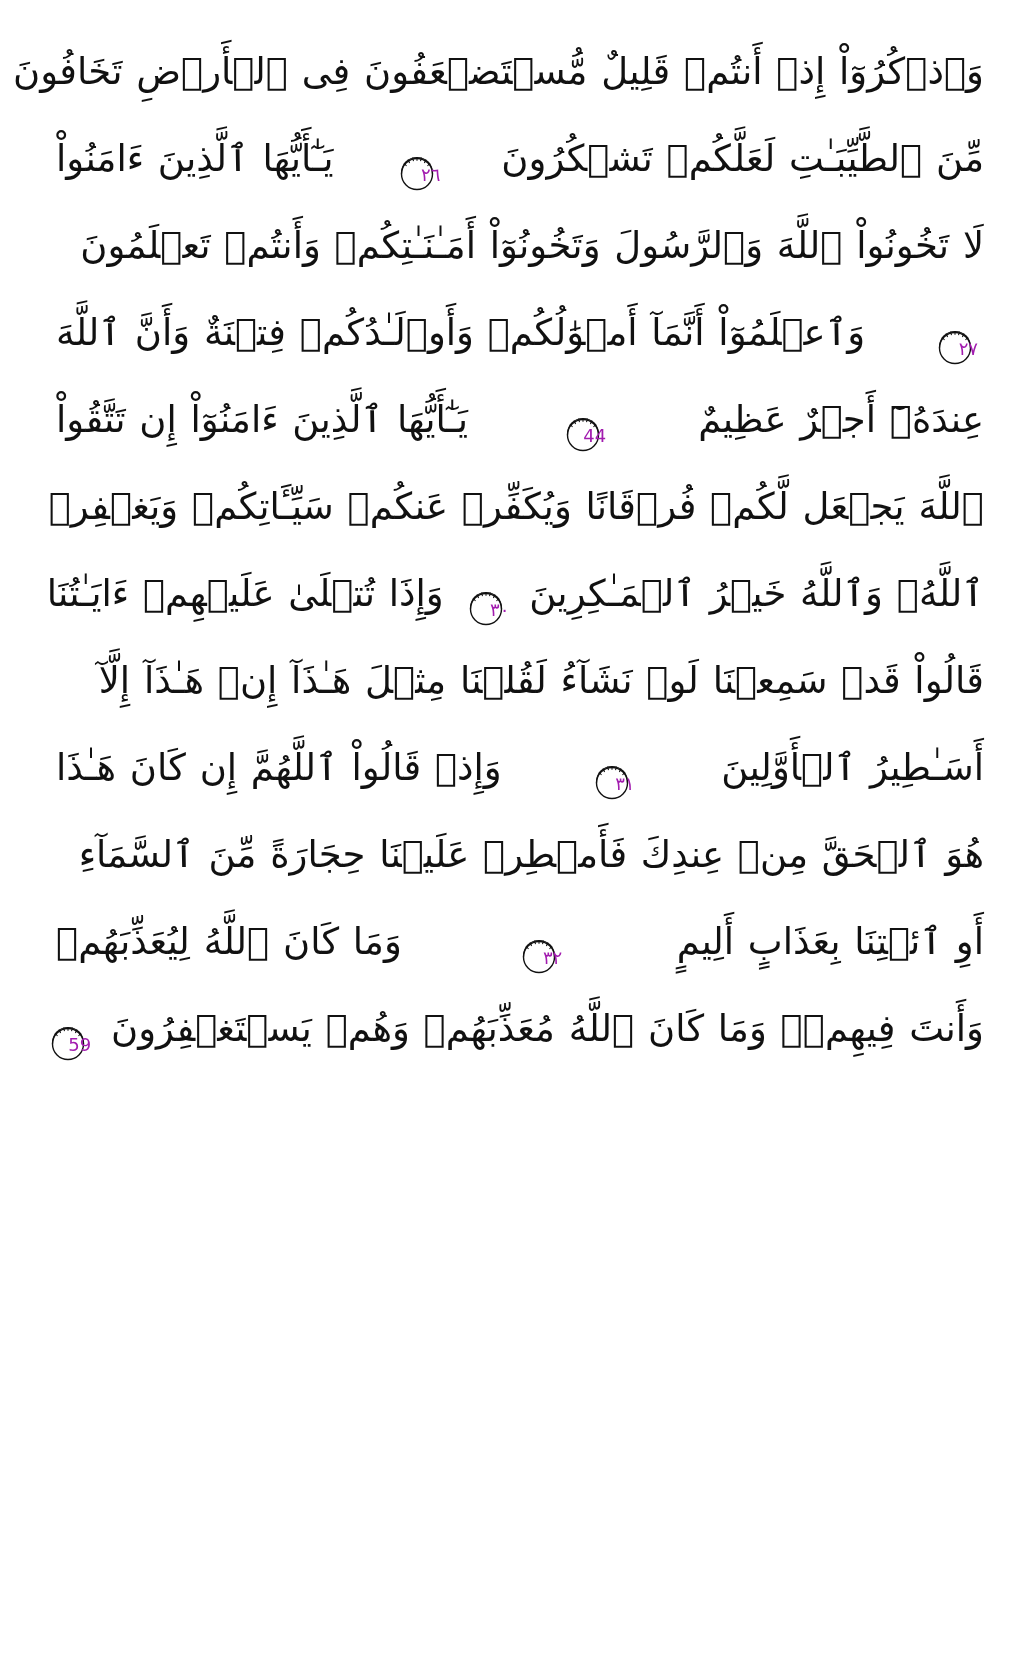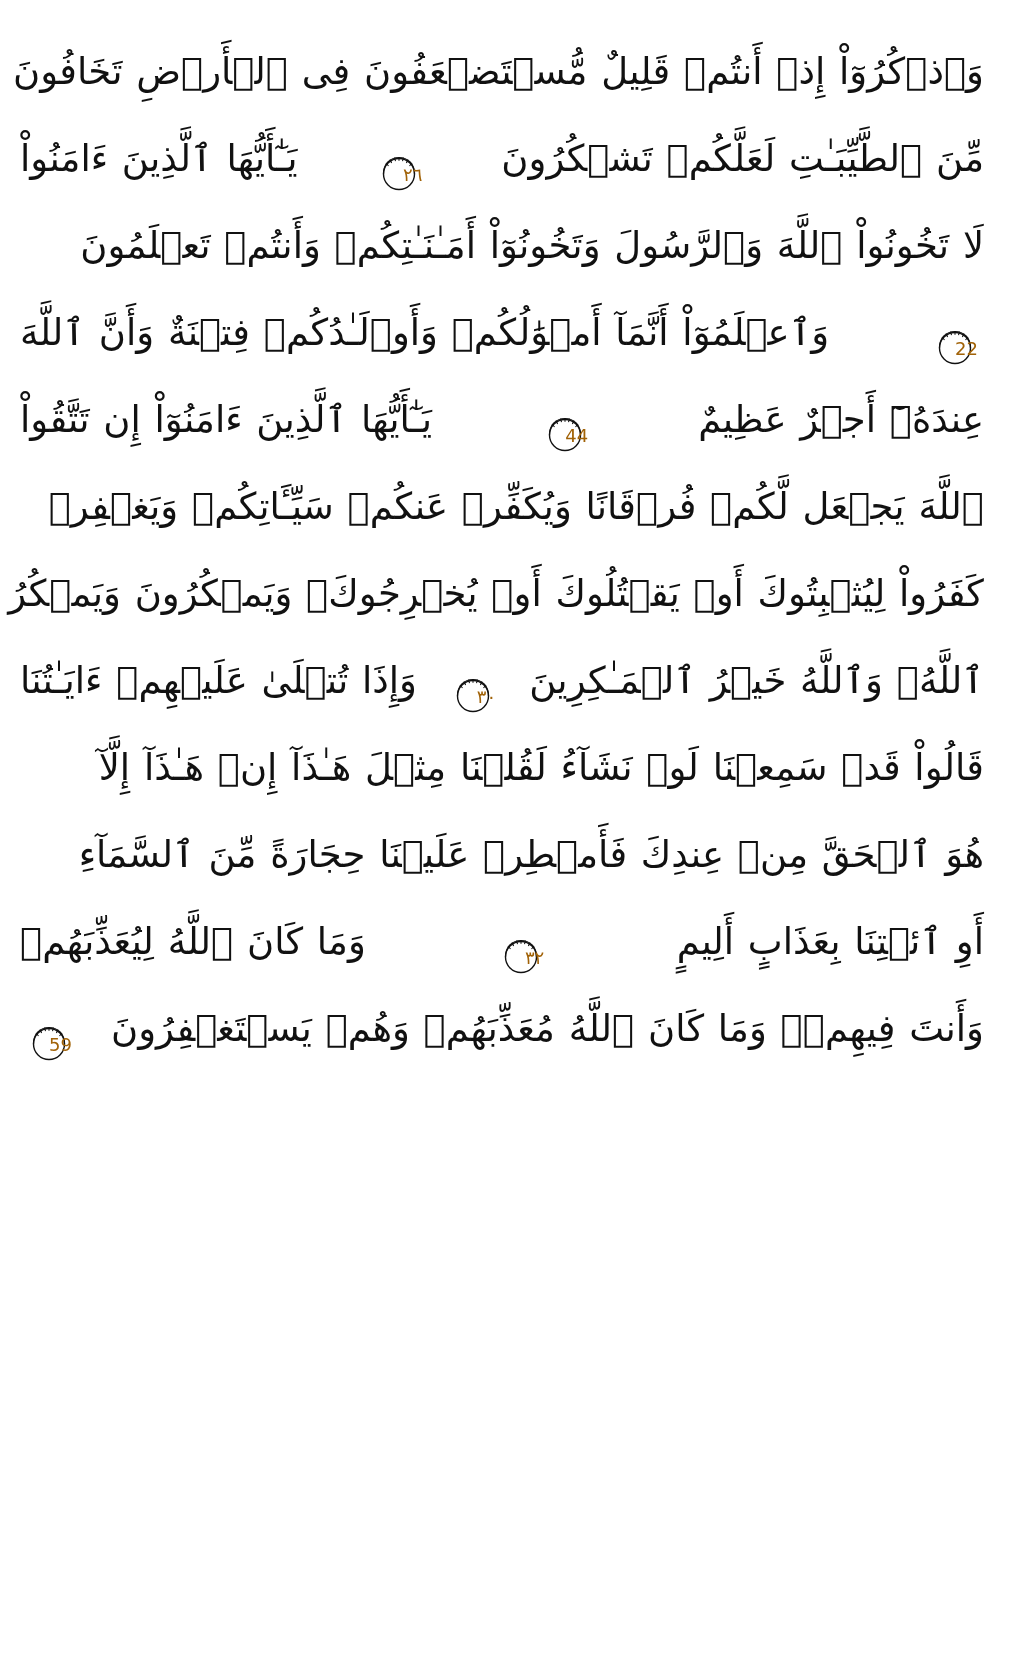--- a/index.html
+++ b/index.html
@@ -12,21 +12,21 @@
     height: 1656px;
     font-family: "Liberation Serif", serif;
     overflow: hidden;
   }
   #page {
     position: relative;
     width: 1024px;
     height: 1312px;
     background: #ffffff;
     box-sizing: border-box;
-    padding: 28px 40px 20px 20px;
+    padding: 28px 40px 20px 56px;
   }
   .mushaf-text {
     direction: rtl;
     unicode-bidi: bidi-override;
     text-align: justify;
     text-align-last: justify;
     font-family: "DejaVu Sans", "Liberation Serif", serif;
     font-size: 37px;
     line-height: 87px;
     color: #111111;
@@ -52,21 +52,21 @@
     display: inline-block;
     position: relative;
     width: 46px;
     height: 46px;
     vertical-align: -10px;
     margin: 0 6px;
     line-height: 46px;
     text-align: right;
     font-family: "DejaVu Sans", sans-serif;
     font-size: 19px;
-    color: #a16207;
+    color: #a21caf;
     direction: rtl;
   }
   .ayah-marker .ring {
     position: absolute;
     left: 0; top: 0;
     width: 46px; height: 46px;
   }
   .ayah-marker .num {
     position: relative;
     z-index: 2;
@@ -102,21 +102,21 @@
       <span class="seg">لَا تَخُونُواْ ٱللَّهَ وَٱلرَّسُولَ وَتَخُونُوٓاْ أَمَـٰنَـٰتِكُمۡ وَأَنتُمۡ تَعۡلَمُونَ</span>
     </div>
 
     <div class="line">
       <span class="ayah-marker">
         <svg class="ring" viewBox="0 0 46 46">
           <circle cx="23" cy="23" r="15.5" fill="none" stroke="#111" stroke-width="1.4"></circle>
           <path d="M7.5 23 C7.5 13 14 6.5 23 6.5 C32 6.5 38.5 13 38.5 23" fill="none" stroke="#111" stroke-width="1.2"></path>
           <path d="M10 12 l2.5 3 M14 8.5 l1.6 3.4 M18.5 6.6 l1 3.6 M23 6 l0 3.7 M27.5 6.6 l-1 3.6 M32 8.5 l-1.6 3.4 M36 12 l-2.5 3" stroke="#111" stroke-width="1.1" fill="none"></path>
         </svg>
-        <span class="num">22</span>
+        <span class="num">٢٧</span>
       </span>
       <span class="seg">وَٱعۡلَمُوٓاْ أَنَّمَآ أَمۡوَٰلُكُمۡ وَأَوۡلَـٰدُكُمۡ فِتۡنَةٌ وَأَنَّ ٱللَّهَ</span>
     </div>
 
     <div class="line">
       <span class="seg">عِندَهُۥٓ أَجۡرٌ عَظِيمٌ</span>
       <span class="ayah-marker">
         <svg class="ring" viewBox="0 0 46 46">
           <circle cx="23" cy="23" r="15.5" fill="none" stroke="#111" stroke-width="1.4"></circle>
           <path d="M7.5 23 C7.5 13 14 6.5 23 6.5 C32 6.5 38.5 13 38.5 23" fill="none" stroke="#111" stroke-width="1.2"></path>
@@ -125,41 +125,50 @@
         <span class="num">44</span>
       </span>
       <span class="seg">يَـٰٓأَيُّهَا ٱلَّذِينَ ءَامَنُوٓاْ إِن تَتَّقُواْ</span>
     </div>
 
     <div class="line">
       <span class="seg">ٱللَّهَ يَجۡعَل لَّكُمۡ فُرۡقَانًا وَيُكَفِّرۡ عَنكُمۡ سَيِّـَٔاتِكُمۡ وَيَغۡفِرۡ</span>
     </div>
 
 
-    <div class="line">
-      <span class="seg">كَفَرُواْ لِيُثۡبِتُوكَ أَوۡ يَقۡتُلُوكَ أَوۡ يُخۡرِجُوكَۚ وَيَمۡكُرُونَ وَيَمۡكُرُ</span>
-    </div>
 
     <div class="line">
       <span class="seg">ٱللَّهُۖ وَٱللَّهُ خَيۡرُ ٱلۡمَـٰكِرِينَ</span>
       <span class="ayah-marker">
         <svg class="ring" viewBox="0 0 46 46">
           <circle cx="23" cy="23" r="15.5" fill="none" stroke="#111" stroke-width="1.4"></circle>
           <path d="M7.5 23 C7.5 13 14 6.5 23 6.5 C32 6.5 38.5 13 38.5 23" fill="none" stroke="#111" stroke-width="1.2"></path>
           <path d="M10 12 l2.5 3 M14 8.5 l1.6 3.4 M18.5 6.6 l1 3.6 M23 6 l0 3.7 M27.5 6.6 l-1 3.6 M32 8.5 l-1.6 3.4 M36 12 l-2.5 3" stroke="#111" stroke-width="1.1" fill="none"></path>
         </svg>
         <span class="num">٣٠</span>
       </span>
       <span class="seg">وَإِذَا تُتۡلَىٰ عَلَيۡهِمۡ ءَايَـٰتُنَا</span>
     </div>
 
     <div class="line">
       <span class="seg">قَالُواْ قَدۡ سَمِعۡنَا لَوۡ نَشَآءُ لَقُلۡنَا مِثۡلَ هَـٰذَآ إِنۡ هَـٰذَآ إِلَّآ</span>
     </div>
 
+    <div class="line">
+      <span class="seg">أَسَـٰطِيرُ ٱلۡأَوَّلِينَ</span>
+      <span class="ayah-marker">
+        <svg class="ring" viewBox="0 0 46 46">
+          <circle cx="23" cy="23" r="15.5" fill="none" stroke="#111" stroke-width="1.4"></circle>
+          <path d="M7.5 23 C7.5 13 14 6.5 23 6.5 C32 6.5 38.5 13 38.5 23" fill="none" stroke="#111" stroke-width="1.2"></path>
+          <path d="M10 12 l2.5 3 M14 8.5 l1.6 3.4 M18.5 6.6 l1 3.6 M23 6 l0 3.7 M27.5 6.6 l-1 3.6 M32 8.5 l-1.6 3.4 M36 12 l-2.5 3" stroke="#111" stroke-width="1.1" fill="none"></path>
+        </svg>
+        <span class="num">٣١</span>
+      </span>
+      <span class="seg">وَإِذۡ قَالُواْ ٱللَّهُمَّ إِن كَانَ هَـٰذَا</span>
+    </div>
 
     <div class="line">
       <span class="seg">هُوَ ٱلۡحَقَّ مِنۡ عِندِكَ فَأَمۡطِرۡ عَلَيۡنَا حِجَارَةً مِّنَ ٱلسَّمَآءِ</span>
     </div>
 
     <div class="line">
       <span class="seg">أَوِ ٱئۡتِنَا بِعَذَابٍ أَلِيمٍ</span>
       <span class="ayah-marker">
         <svg class="ring" viewBox="0 0 46 46">
           <circle cx="23" cy="23" r="15.5" fill="none" stroke="#111" stroke-width="1.4"></circle>

